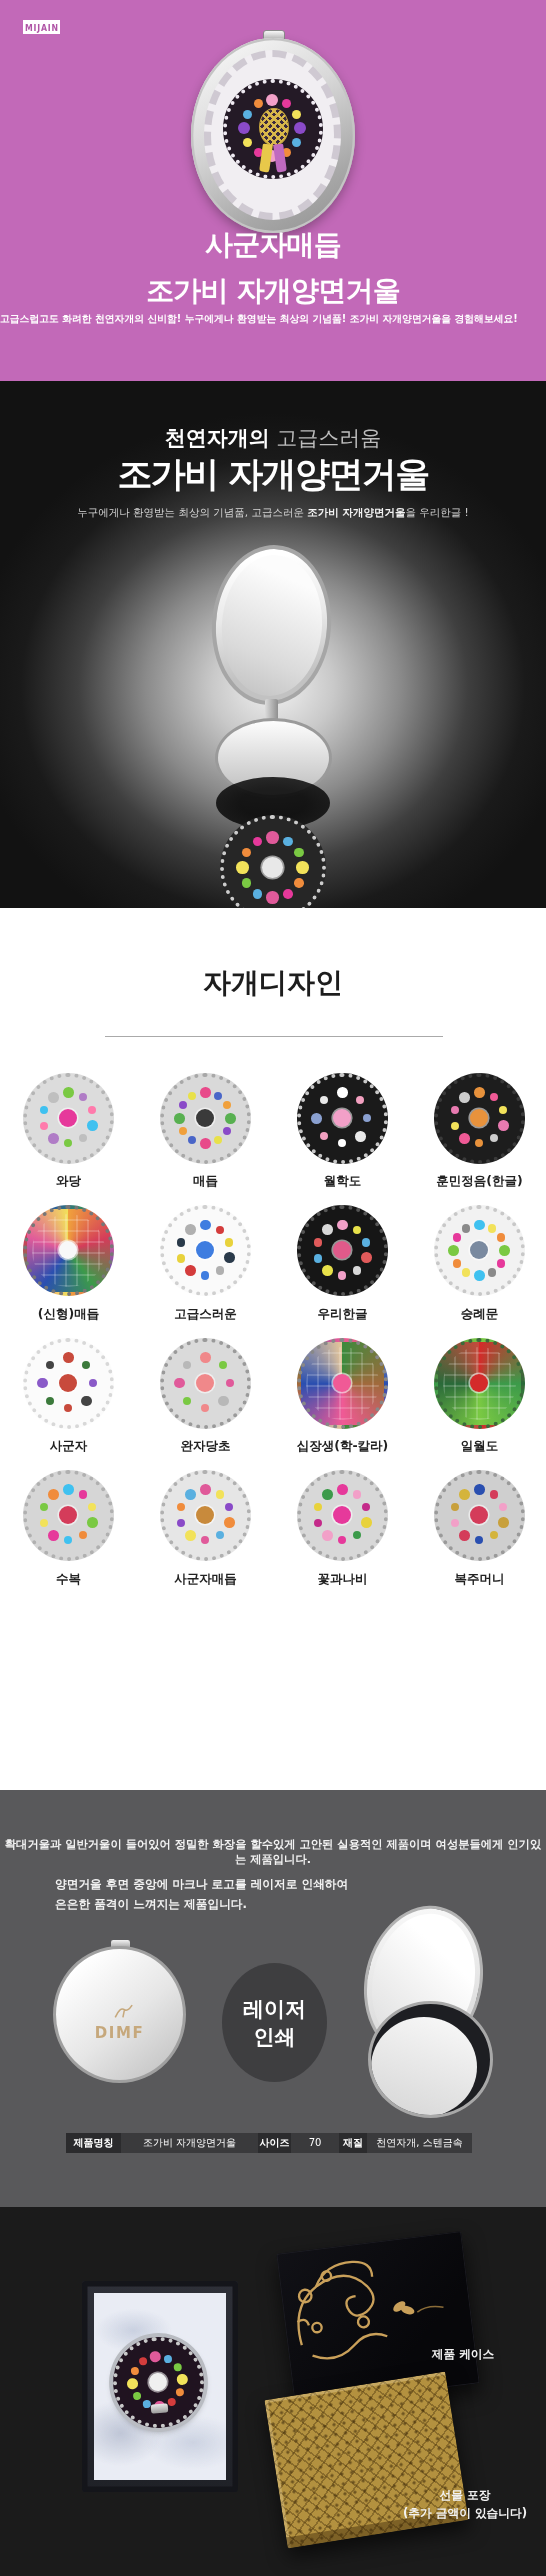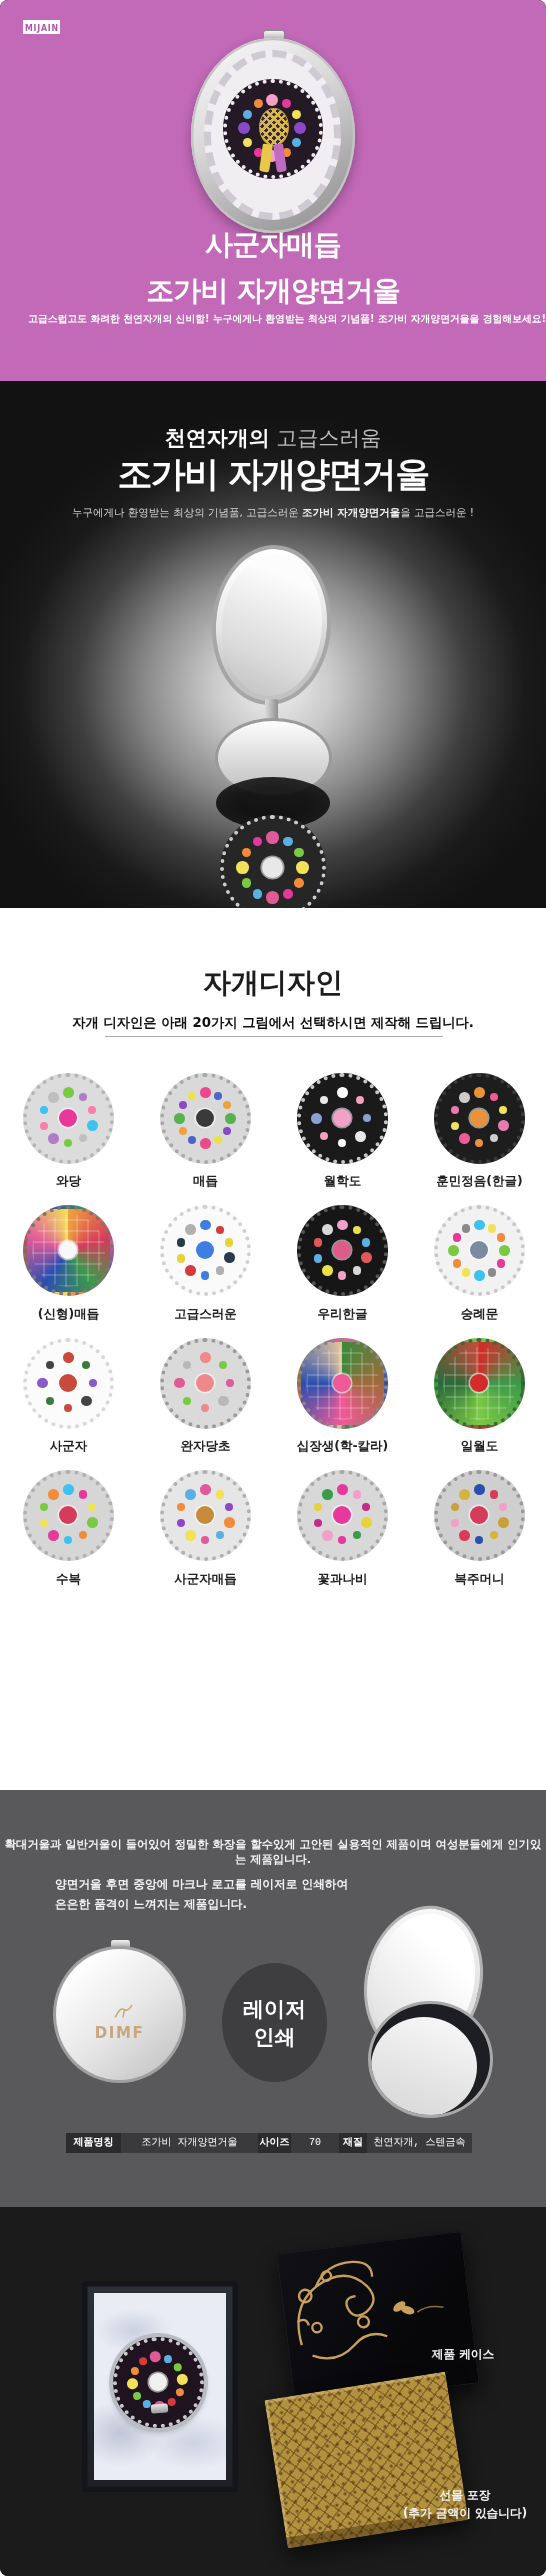--- a/index.html
+++ b/index.html
@@ -1,17 +1,17 @@
 <!DOCTYPE html>
 <html style="font-size:12.5px"><head>
 <meta charset="utf-8">
 <style>
   html,body{margin:0;padding:0;background:#ffffff;}
   #page{position:relative;width:546px;height:2576px;overflow:hidden;background:#0f172a;
-        font-family:"DejaVu Sans","Liberation Sans",sans-serif;border-radius:8px;}
+        font-family:"DejaVu Sans","Liberation Sans",sans-serif;}
   .sec{position:relative;overflow:hidden;width:546px;}
   .abs{position:absolute;}
 
   
   #sec-purple{height:381px;background:#c269b8;}
   .logo-box{left:23.4px;top:20px;width:37px;height:14px;background:#fff;display:flex;
             align-items:center;justify-content:center;}
   .logo-box span{color:#b055a6;font-size:7.8px;font-weight:bold;letter-spacing:0.8px;transform:scaleY(1.25);}
   .pm-wrap{left:191px;top:30px;width:164px;height:204px;}
   .pm-hinge{position:absolute;left:72px;top:0;width:20px;height:12.5px;border-radius:3.1px 3.1px 1.6px 1.6px;
@@ -23,21 +23,21 @@
             background:#f1eef2;border:7px dashed #cfc9d2;box-sizing:border-box;}
   .pm-core{left:32px;top:49px;width:100px;height:100px;}
   .pm-knot{position:absolute;left:68px;top:78px;width:28px;height:36px;border-radius:50%;z-index:6;
            background:repeating-linear-gradient(45deg,#d8b84a 0 2.3px,transparent 2.3px 5.5px),
                       repeating-linear-gradient(-45deg,#d8b84a 0 2.3px,transparent 2.3px 5.5px),#3a2a3e;
            border:1.6px solid #caa83c;}
   .pm-tassel{position:absolute;top:114px;width:10px;height:28px;z-index:6;border-radius:1.6px 1.6px 3.1px 3.1px;}
   .pm-tassel.y{left:70px;background:#e8c84a;transform:rotate(8deg);}
   .pm-tassel.p{left:84px;background:#c06ac0;transform:rotate(-8deg);}
   .ph-title{left:0;width:546px;text-align:center;color:#fff;font-weight:800;font-size:28px;letter-spacing:-0.8px;}
-  .ph-sub{left:0;top:313px;width:546px;text-align:right;color:#ffffff;font-size:9.8px;font-weight:bold;}
+  .ph-sub{left:0;top:313px;width:546px;text-align:left;color:#ffffff;font-size:9.8px;font-weight:bold;}
 
   
   #sec-hero{height:527px;
     background:radial-gradient(ellipse 336px 304px at 50% 58%,
       #f2f2f2 0%,#c9c9c9 18%,#8a8a8a 38%,#3f3f3f 58%,#1a1a1a 75%,#121212 90%),#121212;}
   .hb-eyebrow{left:0;top:43px;width:546px;text-align:center;font-size:21px;color:#fff;}
   .hb-eyebrow .st{font-weight:800;color:#ffffff;}
   .hb-eyebrow .lt{font-weight:400;color:#bdbdbd;}
   .hb-title{left:0;top:70px;width:546px;text-align:center;font-size:35px;font-weight:800;color:#ffffff;letter-spacing:-1.6px;}
   .hb-sub{left:0;top:125px;width:546px;text-align:center;font-size:10.5px;color:#d6d6d6;}
@@ -85,21 +85,21 @@
       color:#fff;font-size:21px;font-weight:bold;line-height:28px;}
   .lm-lid{position:absolute;left:365px;top:115px;width:117px;height:153px;border-radius:50%;
       background:linear-gradient(160deg,#fbfbfb,#d2d2d2);border:3.9px solid #b2b2b2;box-sizing:border-box;
       transform:rotate(13deg);}
   .lm-lid::before{content:'';position:absolute;inset:4.7px;border-radius:50%;
       background:linear-gradient(210deg,#ffffff 30%,#dcdcdc);}
   .lm-body{position:absolute;left:368px;top:211px;width:125px;height:117px;border-radius:50%;
       background:#1d1e22;border:3.9px solid #a8a8a8;box-sizing:border-box;overflow:hidden;}
   .lm-body i{position:absolute;left:0px;top:12.5px;width:106px;height:100px;border-radius:50%;
       background:linear-gradient(200deg,#fafafa,#d5d5d5);}
-  .spec-bar{left:66px;top:343px;height:19.5px;display:flex;color:#fff;font-size:10px;line-height:19.5px;font-family:Liberation Mono, monospace;}
+  .spec-bar{left:66px;top:343px;height:19.5px;display:flex;color:#fff;font-size:10px;line-height:19.5px;}
   .spec-cell{text-align:center;white-space:nowrap;overflow:hidden;}
   .spec-cell.lab{background:#2b2b2d;font-weight:bold;}
   .spec-cell.val{background:#3a3a3c;}
   .w70{width:55px}.w175{width:137px}.w42{width:33px}.w62{width:48px}.w36{width:28px}.w135{width:105px}
 
   
   #sec-black{height:369px;background:#1b1b1b;}
   .gift-box{position:absolute;left:82px;top:74px;width:156px;height:211px;border-radius:3.1px;
       background:linear-gradient(#2e3038,#1f2127);box-shadow:inset 0 0 0 5.5px #14151a;}
   .gift-satin{position:absolute;inset:11.7px;background:
@@ -161,21 +161,21 @@
     <div class="abs ph-title" style="top:272px;">조가비 자개양면거울</div>
     <div class="abs ph-sub">고급스럽고도 화려한 천연자개의 신비함! 누구에게나 환영받는 최상의 기념품! 조가비 자개양면거울을 경험해보세요!</div>
   </div>
 
   <div class="sec" id="sec-hero">
     <div class="abs hb-eyebrow">
       <span class="st">천연자개의</span><span class="lt"> 고급스러움</span>
     </div>
     <div class="abs hb-title">조가비 자개양면거울</div>
     <div class="abs hb-sub">
-      <span>누구에게나 환영받는 최상의 기념품, 고급스러운 </span><b>조가비 자개양면거울</b><span>을 고급스러운 !</span>
+      <span>누구에게나 환영받는 최상의 기념품, 고급스러운 </span><b>조가비 자개양면거울</b><span>을 우리한글 !</span>
     </div>
     <div class="hm-lid"></div>
     <div class="hm-hingebar"></div>
     <div class="hm-mid"></div>
     <div class="hm-mid-sh"></div>
     <div class="abs hm-bot medallion" style="border-color: rgb(204, 204, 204); background: rgb(38, 38, 38);">
         <i style="position: absolute; border-radius: 50%; width: 12.6px; height: 12.6px; left: 42px; top: 12px; background: rgb(224, 90, 154);"></i>
         <i style="position: absolute; border-radius: 50%; width: 9.7px; height: 9.7px; left: 59px; top: 17.6px; background: rgb(90, 176, 224);"></i>
         <i style="position: absolute; border-radius: 50%; width: 9.7px; height: 9.7px; left: 70px; top: 28.5px; background: rgb(122, 201, 67);"></i>
         <i style="position: absolute; border-radius: 50%; width: 12.6px; height: 12.6px; left: 72px; top: 42px; background: rgb(242, 226, 90);"></i>
@@ -186,21 +186,20 @@
         <i style="position: absolute; border-radius: 50%; width: 9.7px; height: 9.7px; left: 17.6px; top: 59px; background: rgb(122, 201, 67);"></i>
         <i style="position: absolute; border-radius: 50%; width: 12.6px; height: 12.6px; left: 12px; top: 42px; background: rgb(242, 226, 90);"></i>
         <i style="position: absolute; border-radius: 50%; width: 9.7px; height: 9.7px; left: 17.6px; top: 28.5px; background: rgb(240, 140, 60);"></i>
         <i style="position: absolute; border-radius: 50%; width: 9.7px; height: 9.7px; left: 28.5px; top: 17.6px; background: rgb(230, 57, 155);"></i>
         <i style="position: absolute; border-radius: 50%; width: 21px; height: 21px; left: 38px; top: 38px; background: rgb(232, 232, 232); box-shadow: rgba(255, 255, 255, 0.55) 0px 0px 0px 1.6px;"></i>
       </div>
   </div>
 
   <div class="sec" id="sec-white">
     <div class="abs dw-title">자개디자인</div>
-    <div class="abs dw-sub">자개 디자인은 아래 20가지 그림에서 선택하시면 제작해 드립니다.</div>
     <div class="abs dw-line"></div>
     <div class="abs dgrid">
       <div class="dcell">
           <div class="dcircle medallion" style="border-color: rgb(181, 181, 181); background: rgb(220, 220, 220);">
             <i style="position: absolute; border-radius: 50%; width: 10.7px; height: 10.7px; left: 36px; top: 10.2px; background: rgb(122, 201, 67);"></i>
             <i style="position: absolute; border-radius: 50%; width: 8.2px; height: 8.2px; left: 52px; top: 16.3px; background: rgb(176, 124, 198);"></i>
             <i style="position: absolute; border-radius: 50%; width: 8.2px; height: 8.2px; left: 61px; top: 29px; background: rgb(255, 123, 172);"></i>
             <i style="position: absolute; border-radius: 50%; width: 10.7px; height: 10.7px; left: 60px; top: 43px; background: rgb(63, 193, 240);"></i>
             <i style="position: absolute; border-radius: 50%; width: 8.2px; height: 8.2px; left: 52px; top: 57px; background: rgb(191, 191, 191);"></i>
             <i style="position: absolute; border-radius: 50%; width: 8.2px; height: 8.2px; left: 37px; top: 62px; background: rgb(122, 201, 67);"></i>

